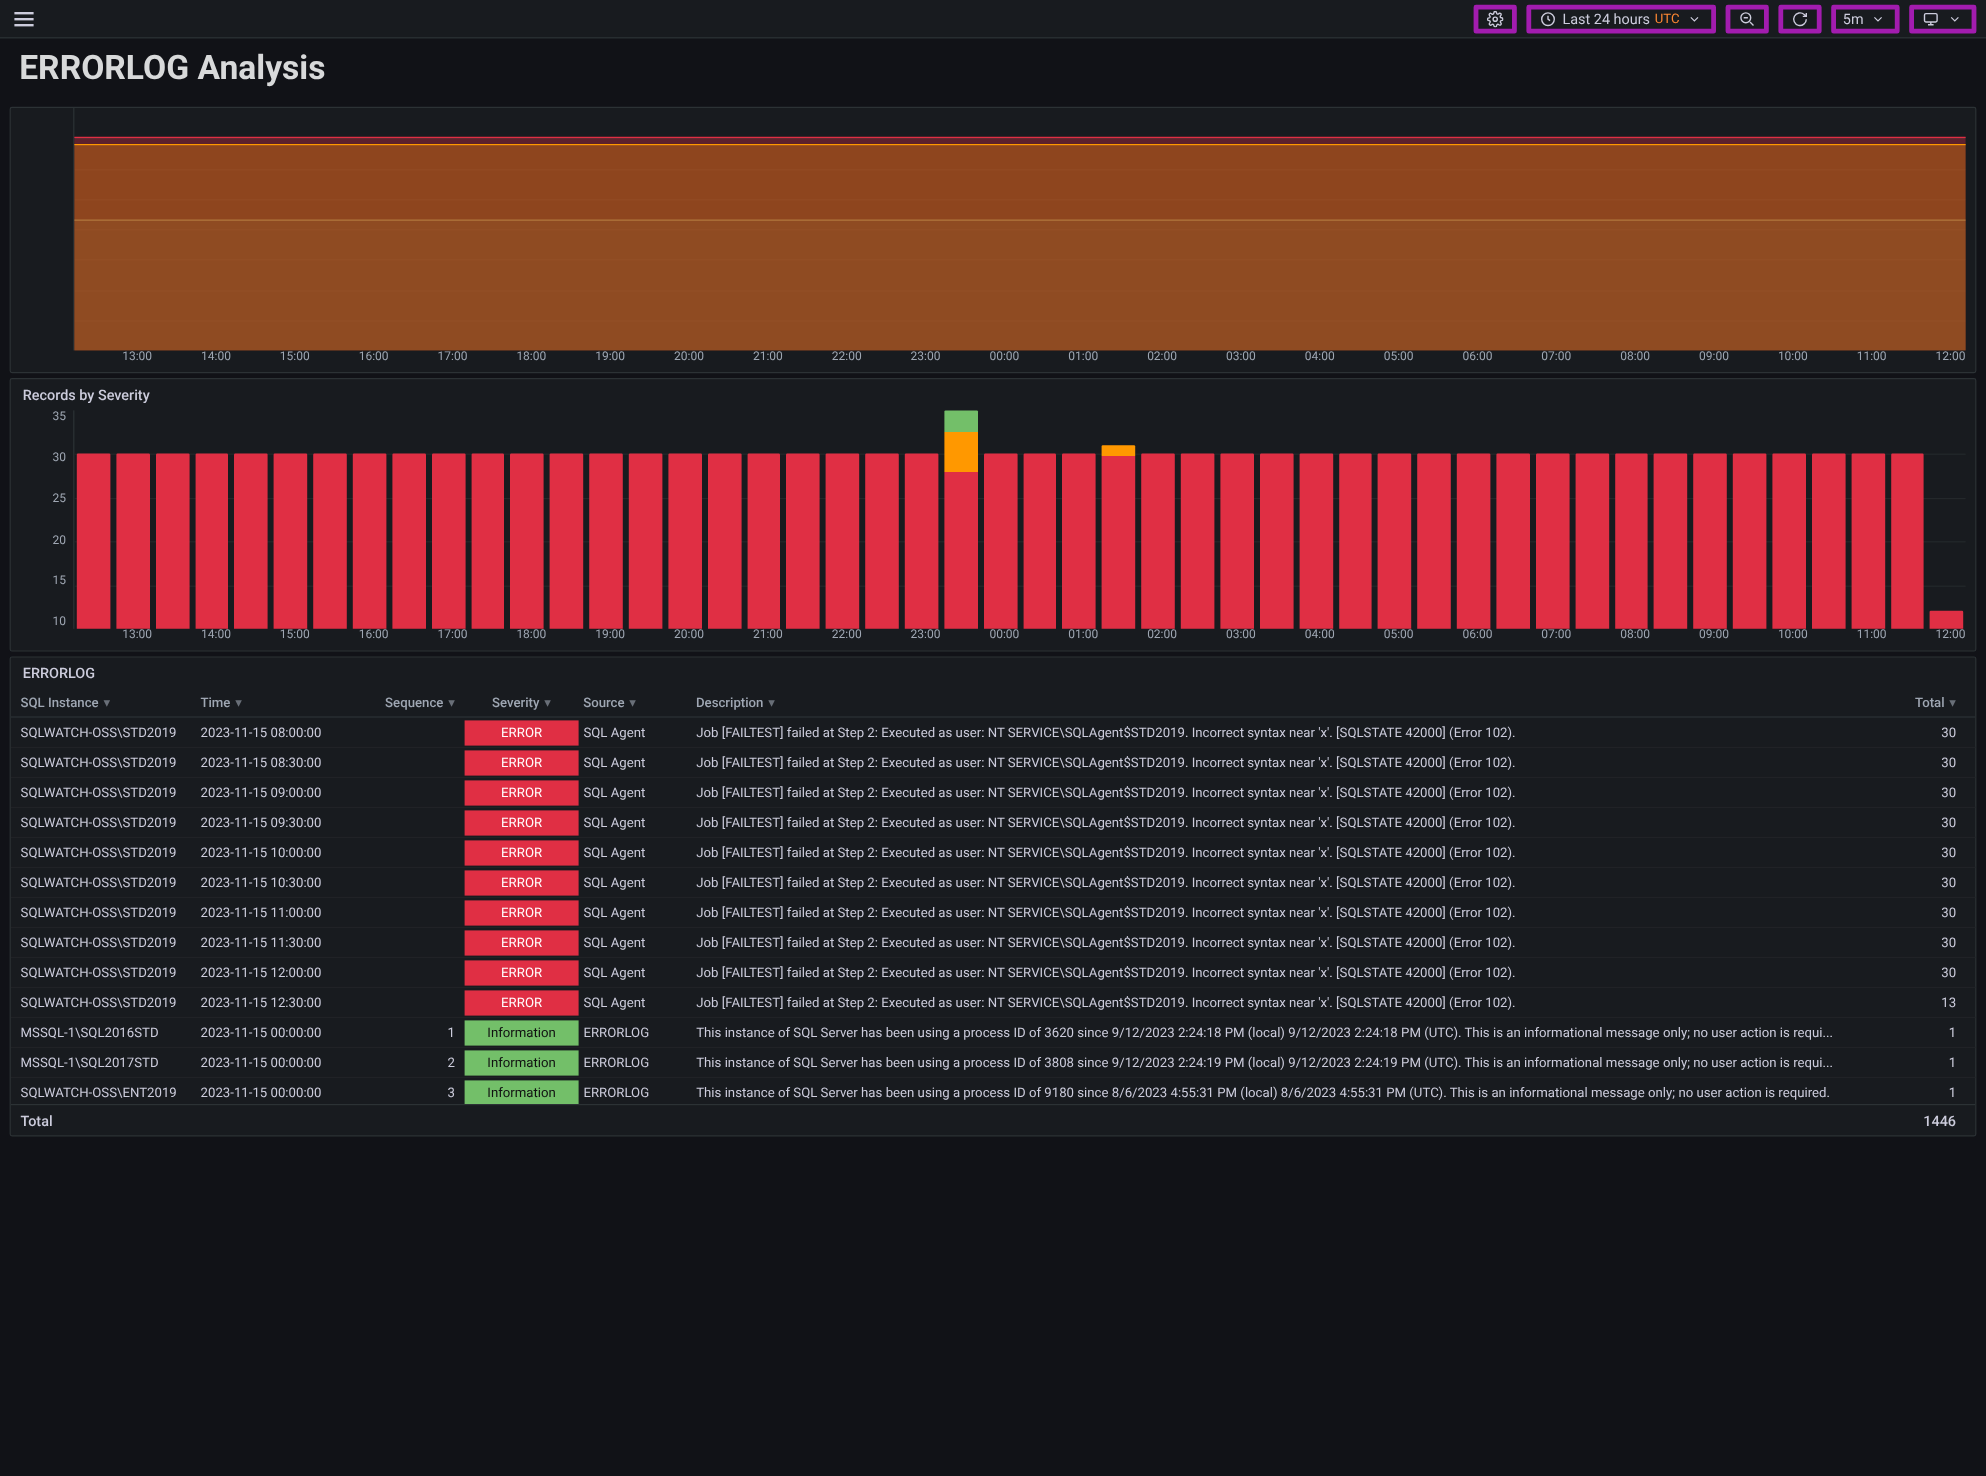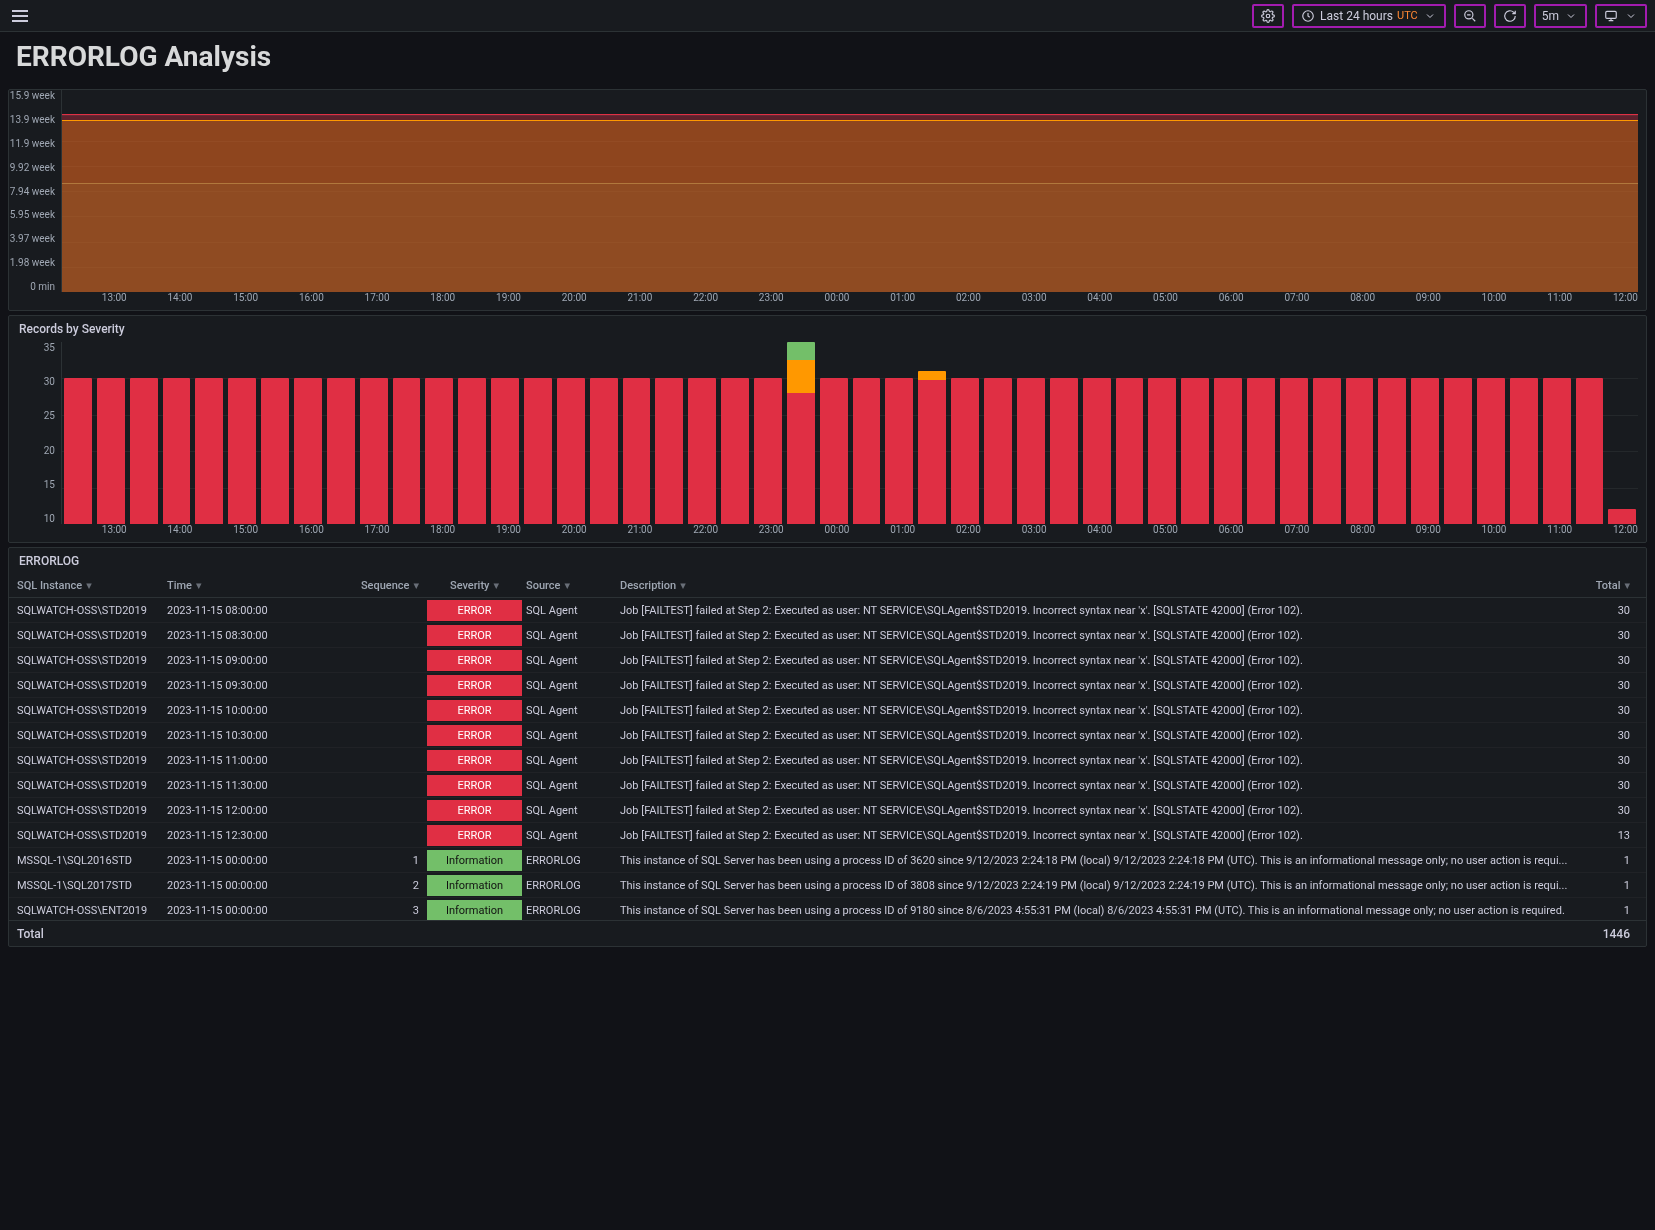--- a/index.html
+++ b/index.html
@@ -19,21 +19,21 @@
   display: flex;
   align-items: center;
   justify-content: space-between;
   padding: 0 8px;
 }
 .topbar-left { display:flex; align-items:center; gap:8px; }
 .topbar-right { display:flex; align-items:center; gap:8px; color:#ccccdc; font-size:12px; }
 .hamburger { display:flex; flex-direction:column; gap:3px; cursor:pointer; padding:4px;}
 .hamburger span { width:16px; height:2px; background:#ccccdc; display:block;}
 .ic { width:16px; height:16px; display:inline-flex; align-items:center; justify-content:center; color:#ccccdc;}
-.tb-btn { display:flex; align-items:center; gap:4px; padding:4px 6px; border:2px solid #a21caf; border-radius:2px; cursor:pointer; height:24px;}
+.tb-btn { display:flex; align-items:center; gap:4px; padding:4px 6px; border:4px solid #a21caf; border-radius:2px; cursor:pointer; height:24px;}
 .utc { color:#ff8833; font-size:11px; }
 .title-row { padding: 8px 16px 12px 16px; }
 .title-row h1 { font-size: 28px; font-weight:700; color:#d8d9da; }
 .panel { background:#181b1f; border:1px solid #2c3235; margin:4px 8px; border-radius:2px;}
 .panel-header { padding:6px 10px; font-size:12px; color:#ccccdc; font-weight:500;}
 .chart { position:relative; }
 .y-axis { position:absolute; left:0; top:0; bottom:18px; width:50px; display:flex; flex-direction:column; justify-content:space-between; text-align:right; font-size:10px; color:#9fa7b3; padding-right:4px;}
 .plot { position:absolute; left:52px; right:8px; top:0; bottom:18px; border-left:1px solid #2c3235;}
 .x-axis { position:absolute; left:52px; right:8px; bottom:0; height:18px; display:flex; justify-content:space-between; font-size:10px; color:#9fa7b3;}
 .x-axis span { flex:1; text-align:right;}
@@ -45,21 +45,21 @@
 .bars-plot { display:flex; align-items:flex-end; gap:5px; height:100%; position:absolute; left:0; right:0; bottom:0; padding:0 2px;}
 .bar { flex:1; background:#e02f44; border-radius:1px 1px 0 0;}
 
 .table-panel { display:flex; flex-direction:column; height:400px;}
 .thead, .trow { display:flex; align-items:center; padding:0 8px; font-size:11px;}
 .thead { height:24px; color:#9fa7b3; border-bottom:1px solid #2c3235; font-weight:500;}
 .trow { height:25px; border-bottom:1px solid #202226;}
 .tbody { flex:1; overflow:auto; }
 .col-instance { width:150px; }
 .col-time { width:150px; }
-.col-seq { width:70px; text-align:right; padding-right:8px;margin-left:40px;}
+.col-seq { width:70px; text-align:right; padding-right:8px;}
 .col-sev { width:95px; text-align:center;}
 .col-src { width:90px; padding-left:4px;}
 .col-desc { flex:1; padding-left:8px; white-space:nowrap; overflow:hidden; text-overflow:ellipsis;}
 .col-total { width:60px; text-align:right; padding-right:8px;}
 .sev-badge { display:inline-block; width:100%; text-align:center; padding:4px 0; font-size:11px; color:#111;}
 .sev-error { background:#e02f44; color:#fff;}
 .sev-info { background:#73bf69; color:#111;}
 .filter-icon { margin-left:4px; opacity:.6;}
 .tfoot { height:26px; display:flex; align-items:center; border-top:1px solid #2c3235; padding:0 8px; font-weight:500;}
 svg { display:block;}
@@ -137,31 +137,20 @@
     </div>
   </div>
 </div>
 
 <div class="title-row">
   <h1>ERRORLOG Analysis</h1>
 </div>
 
 <div class="panel">
   <div class="chart area-plot" style="height:220px;">
-    <div class="y-axis">
-      <span>15.9 week</span>
-        <span>13.9 week</span>
-        <span>11.9 week</span>
-        <span>9.92 week</span>
-        <span>7.94 week</span>
-        <span>5.95 week</span>
-        <span>3.97 week</span>
-        <span>1.98 week</span>
-        <span>0 min</span>
-    </div>
     <div class="plot">
       <div class="grid-line" style="top:12.5%"></div>
       <div class="grid-line" style="top:25%"></div>
       <div class="grid-line" style="top:37.5%"></div>
       <div class="grid-line" style="top:50%"></div>
       <div class="grid-line" style="top:62.5%"></div>
       <div class="grid-line" style="top:75%"></div>
       <div class="grid-line" style="top:87.5%"></div>
       <div class="layer red" style="height:88%"></div>
       <div class="layer yellow" style="height:85%"></div>

